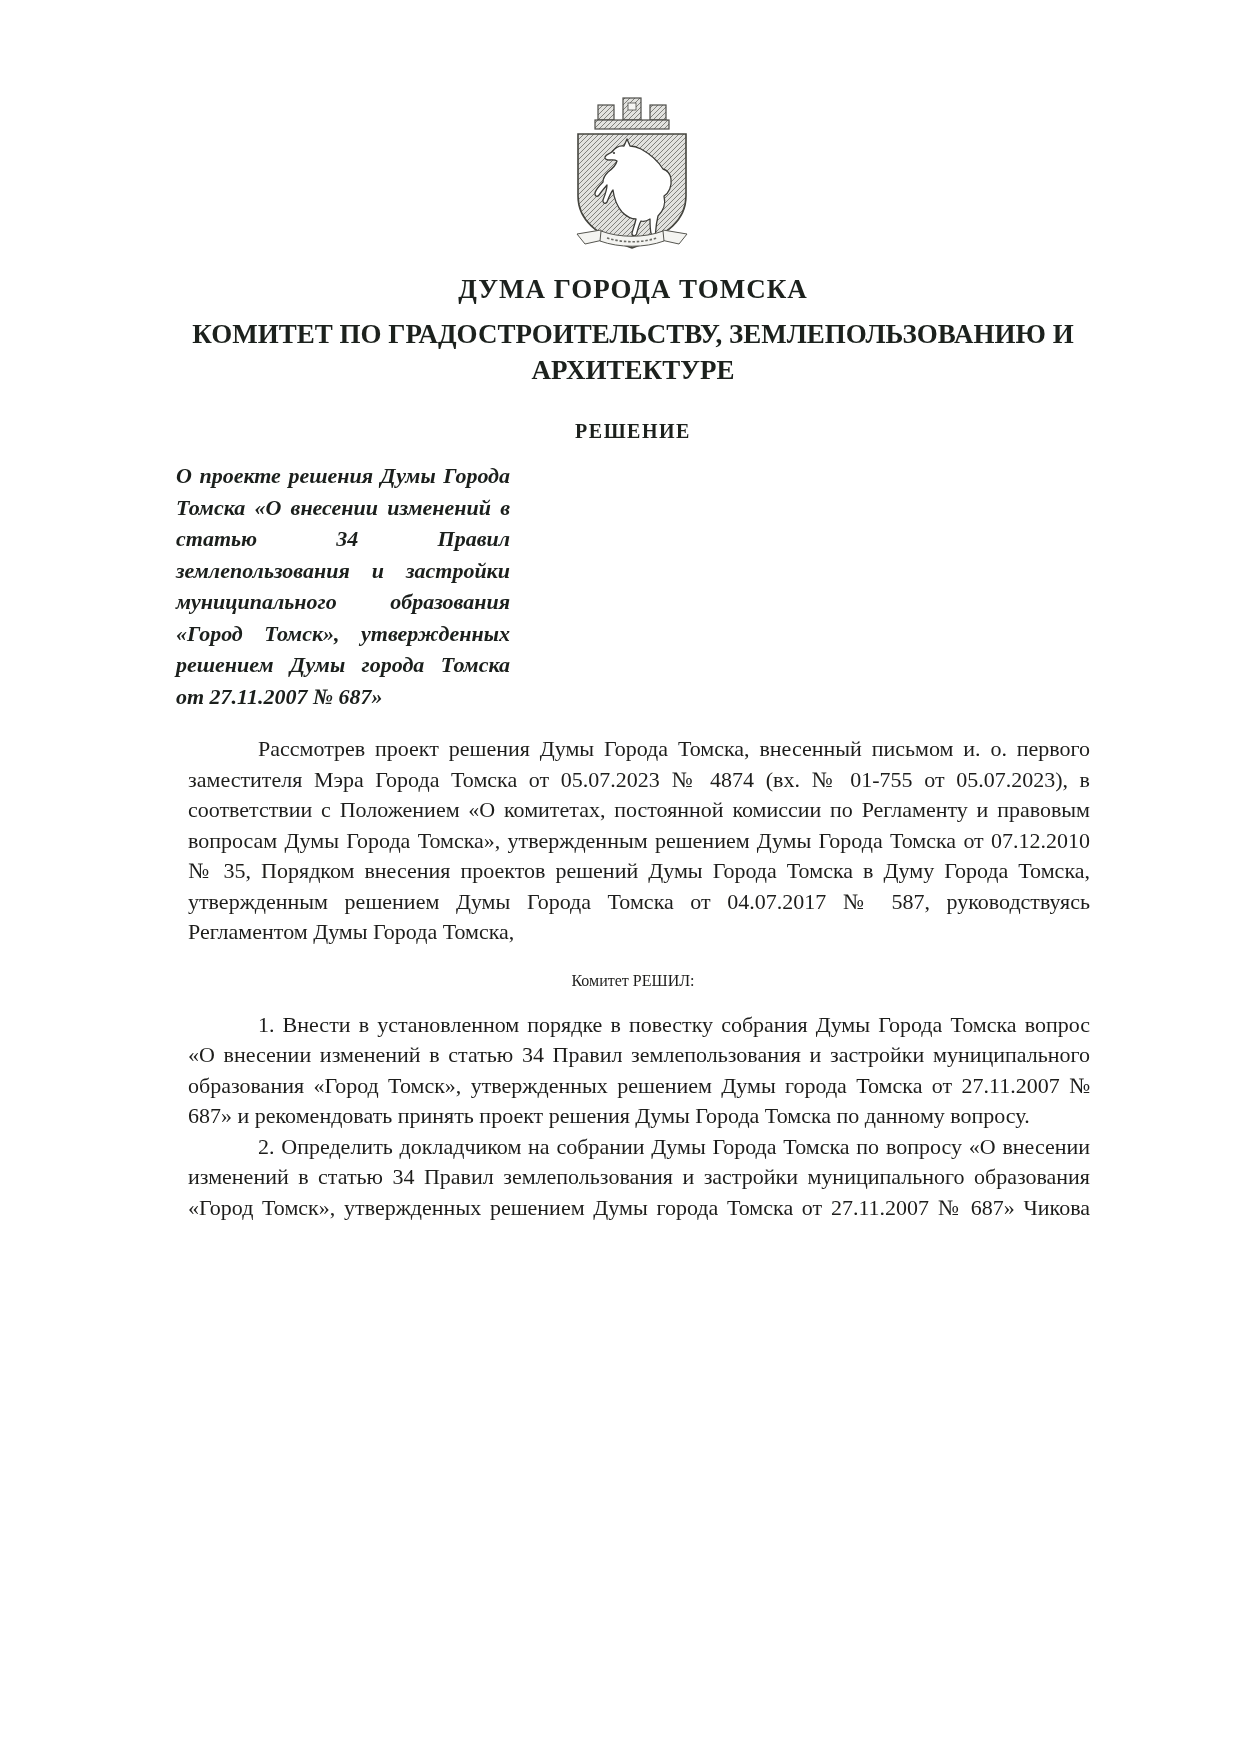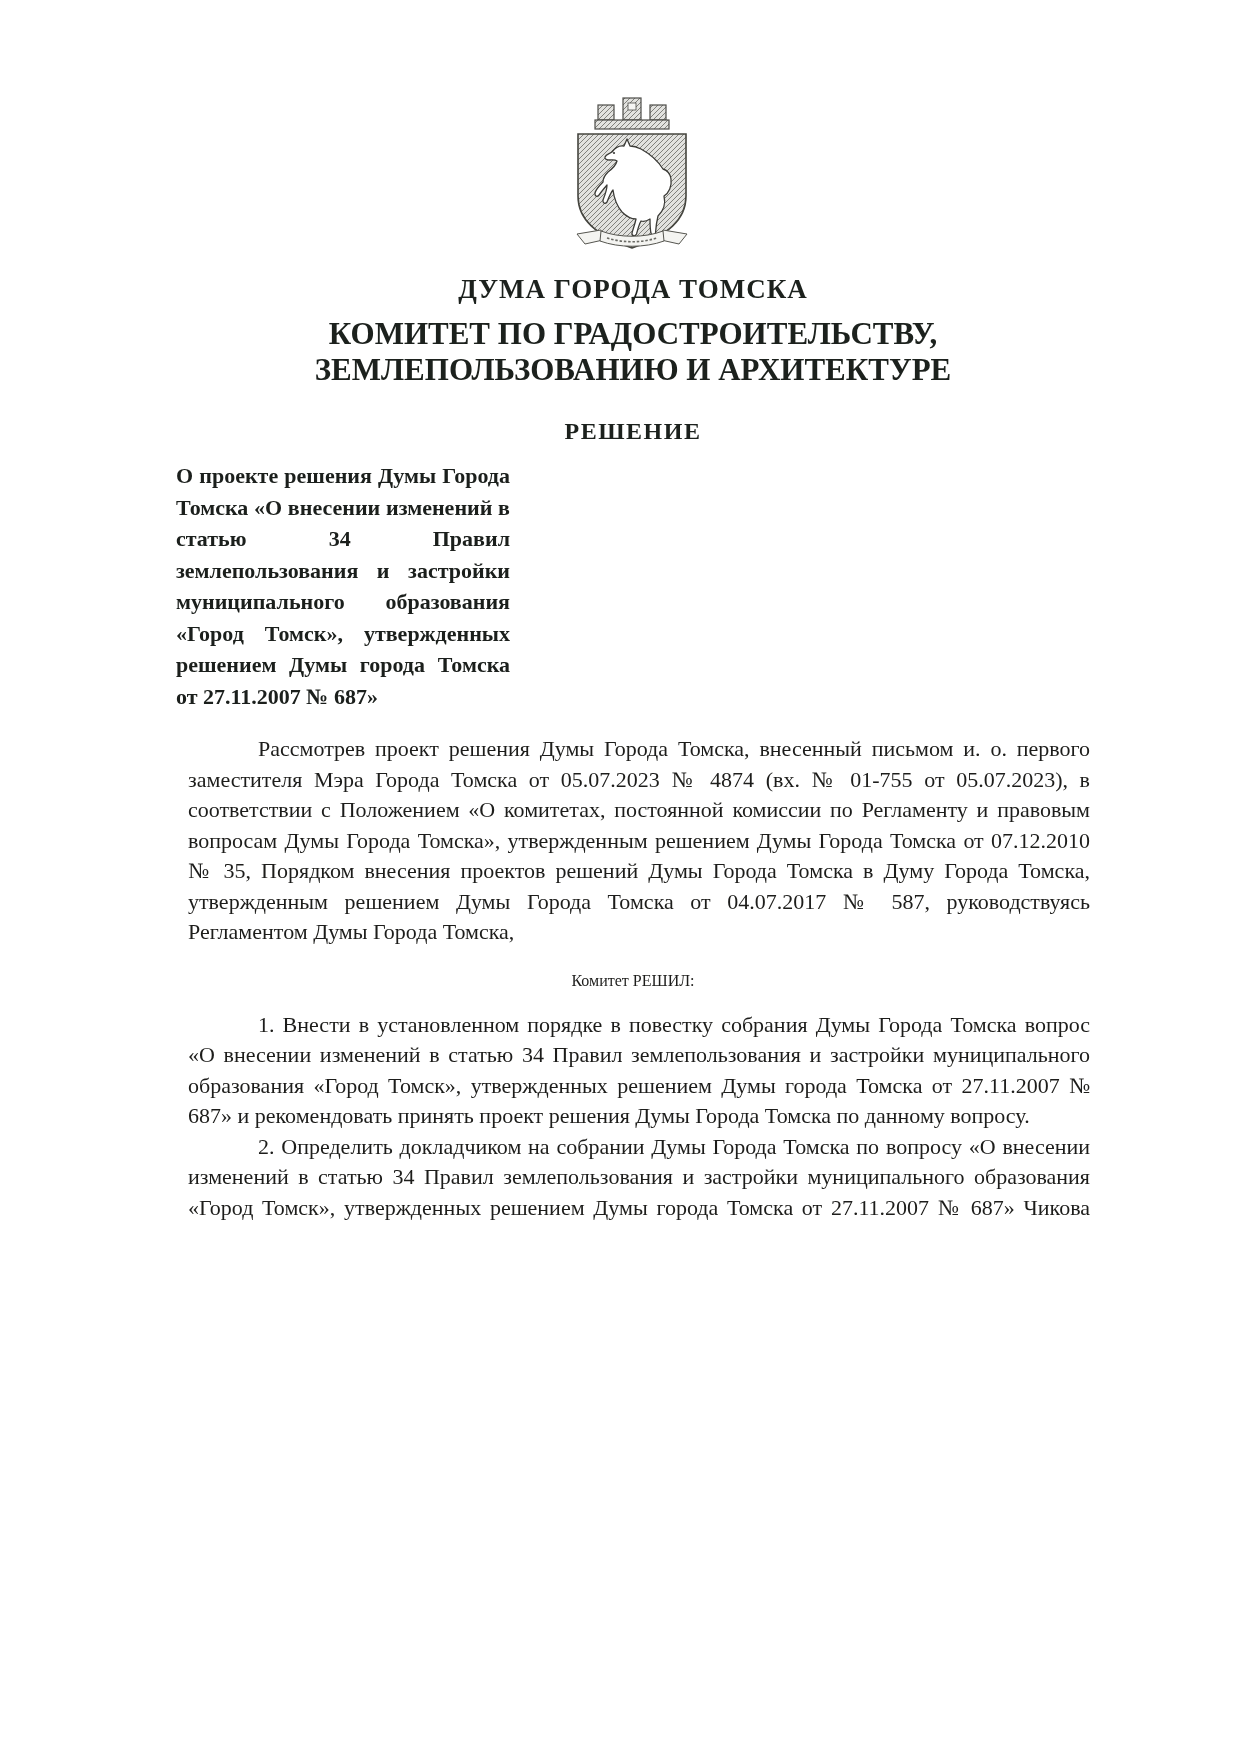--- a/index.html
+++ b/index.html
@@ -28,49 +28,50 @@
     font-size: 27px;
     line-height: 34px;
     letter-spacing: 1px;
     color: #1c211d;
   }
   .committee-title {
     margin: 10px auto 16px;
     max-width: 920px;
     text-align: center;
     font-weight: bold;
-    font-size: 31px;
+    font-size: 27px;
     line-height: 36px;
     color: #1c211d;
   }
   .doc-type {
     margin-top: 28px;
     text-align: center;
     font-weight: bold;
-    font-size: 24px;
+    font-size: 20px;
     line-height: 30px;
     letter-spacing: 1.5px;
     color: #1c211d;
   }
   .date-row {
     margin-top: 16px;
     display: flex;
     justify-content: space-between;
     font-size: 23px;
     line-height: 28px;
   }
   .ws-pre { white-space: pre; }
   .subject {
     margin-top: 14px;
     width: 334px;
     font-weight: bold;
     font-size: 22px;
     line-height: 31.5px;
     text-align: justify;
     color: #1b1f1c;
+    font-style: italic;
   }
   .para {
     margin: 22px 0 0 12px;
     font-size: 22px;
     line-height: 30.5px;
     text-align: justify;
     text-indent: 70px;
   }
   .resolved {
     margin-top: 18px;

